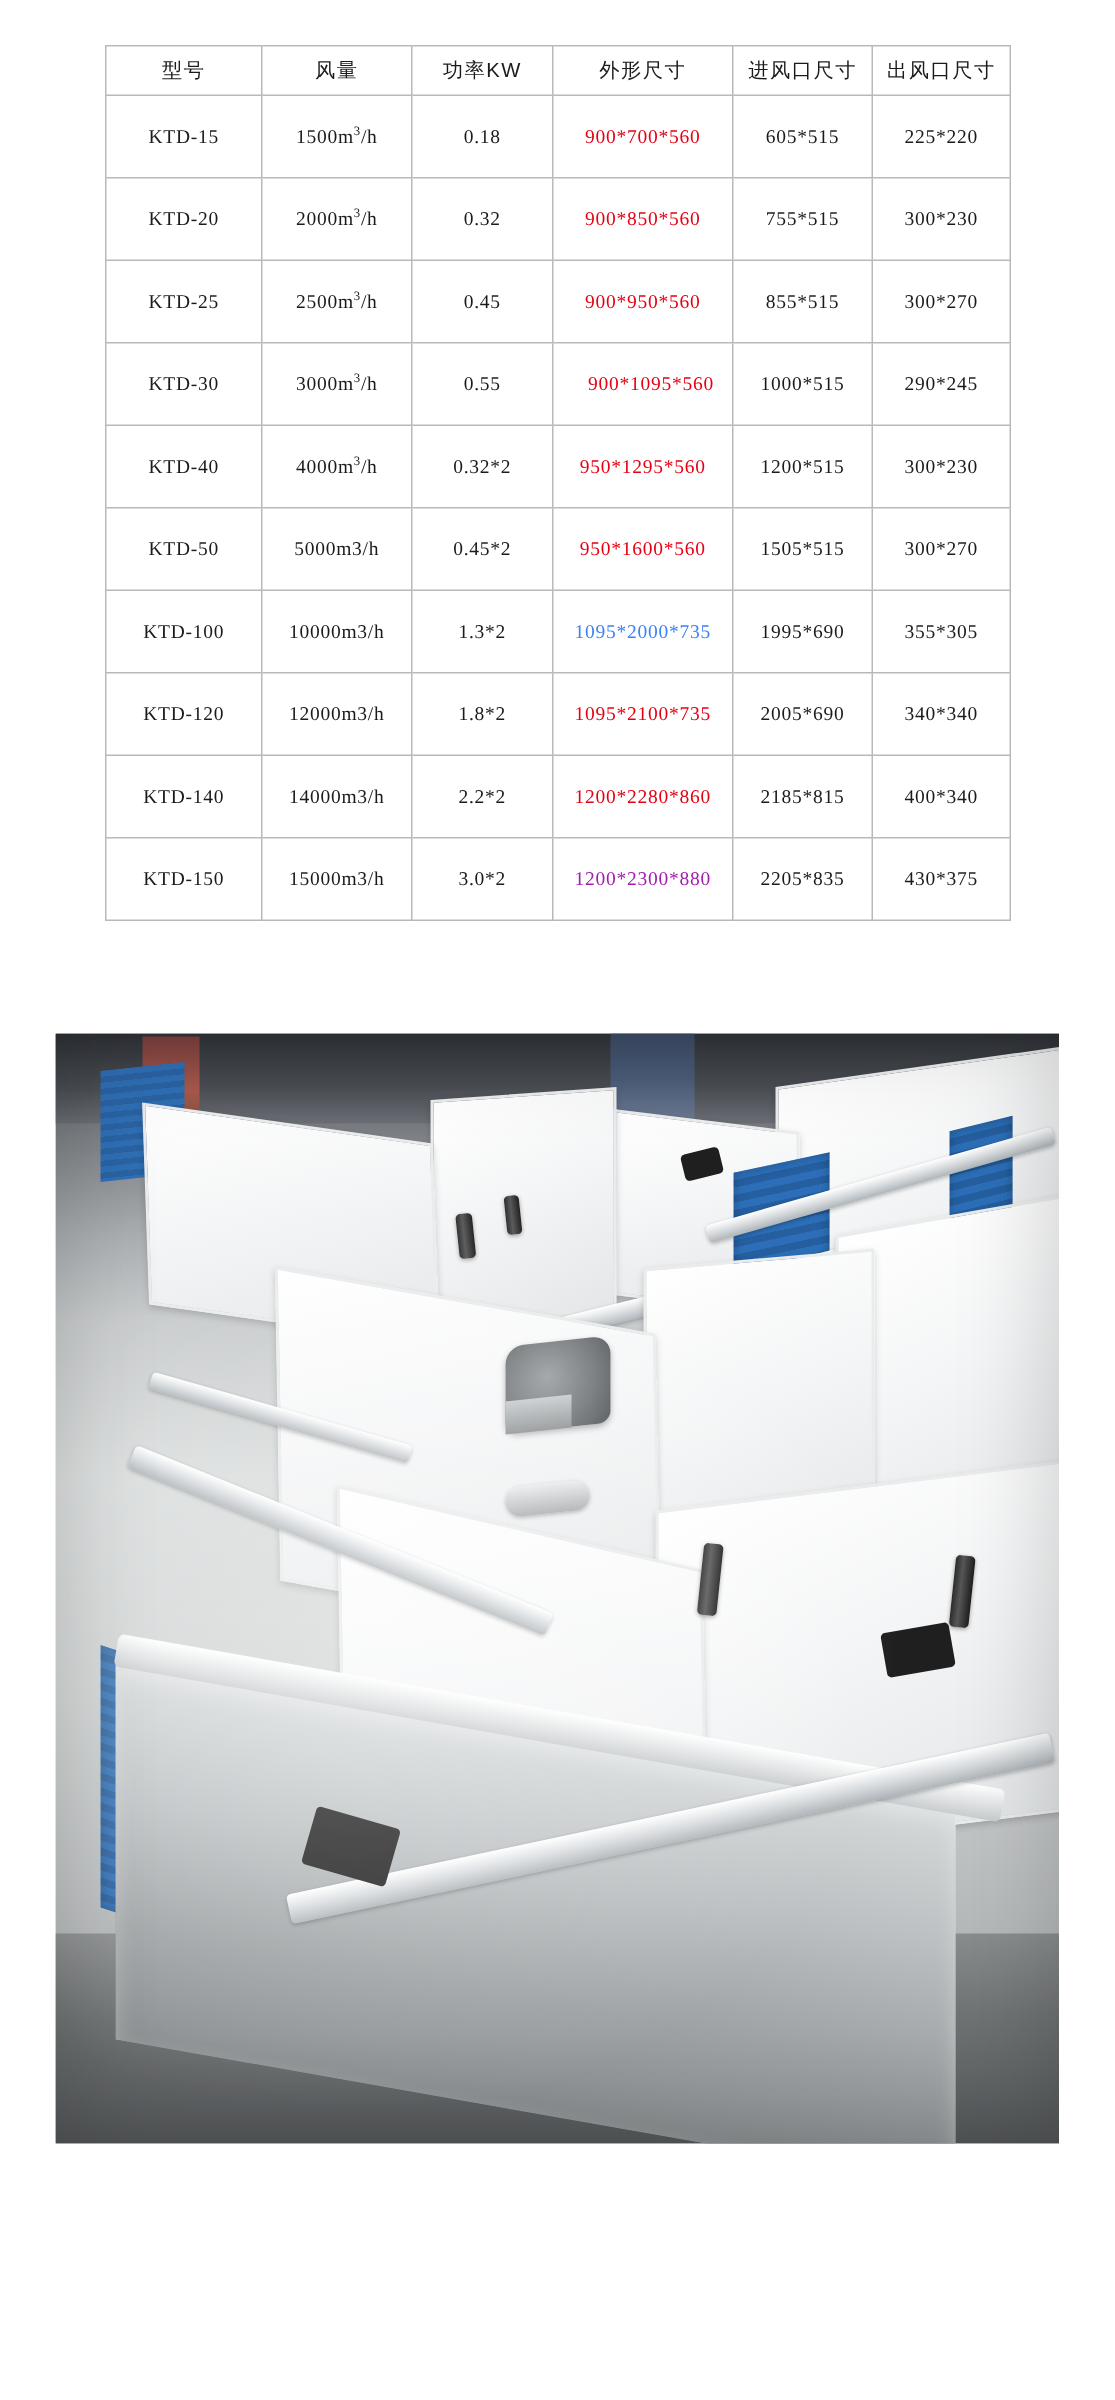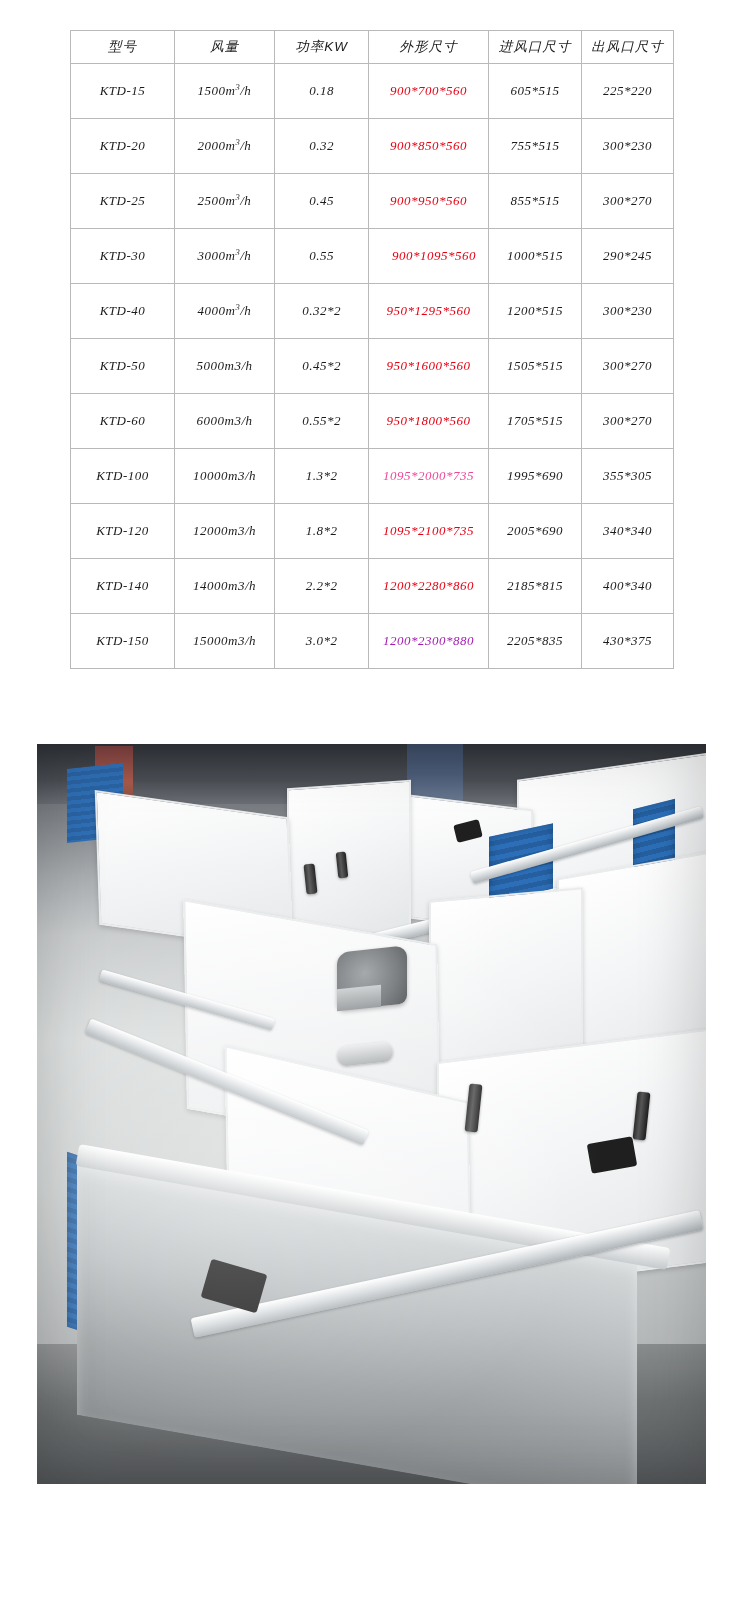--- a/index.html
+++ b/index.html
@@ -9,21 +9,20 @@
   }
   body {
     width: 743px;
     min-height: 1600px;
     font-family: "Liberation Sans", sans-serif;
     -webkit-font-smoothing: antialiased;
   }
   .page {
     width: 642px;
     position: relative;
-    font-style: italic;
   }
 
   
   .spec-wrap {
     padding: 30px 70px 0 70px;
     box-sizing: border-box;
   }
   table.spec {
     border-collapse: collapse;
     width: 603px;
@@ -278,32 +277,24 @@
           </tr>
           <tr>
             <td class="model-cell">KTD-50</td>
             <td class="num-cell">5000m3/h</td>
             <td class="num-cell">0.45*2</td>
             <td class="dim-cell" style="color: rgb(230, 0, 18);">950*1600*560</td>
             <td class="num-cell">1505*515</td>
             <td class="num-cell">300*270</td>
           </tr>
           <tr>
-            <td class="model-cell">KTD-60</td>
-            <td class="num-cell">6000m3/h</td>
-            <td class="num-cell">0.55*2</td>
-            <td class="dim-cell" style="color: rgb(230, 0, 18);">950*1800*560</td>
-            <td class="num-cell">1705*515</td>
-            <td class="num-cell">300*270</td>
-          </tr>
-          <tr>
             <td class="model-cell">KTD-100</td>
             <td class="num-cell">10000m3/h</td>
             <td class="num-cell">1.3*2</td>
-            <td class="dim-cell" style="color: #ec4899; margin-left: 16px;">1095*2000*735</td>
+            <td class="dim-cell" style="color: #3b82f6; margin-left: 16px;">1095*2000*735</td>
             <td class="num-cell">1995*690</td>
             <td class="num-cell">355*305</td>
           </tr>
           <tr>
             <td class="model-cell">KTD-120</td>
             <td class="num-cell">12000m3/h</td>
             <td class="num-cell">1.8*2</td>
             <td class="dim-cell" style="color: rgb(230, 0, 18);">1095*2100*735</td>
             <td class="num-cell">2005*690</td>
             <td class="num-cell">340*340</td>

